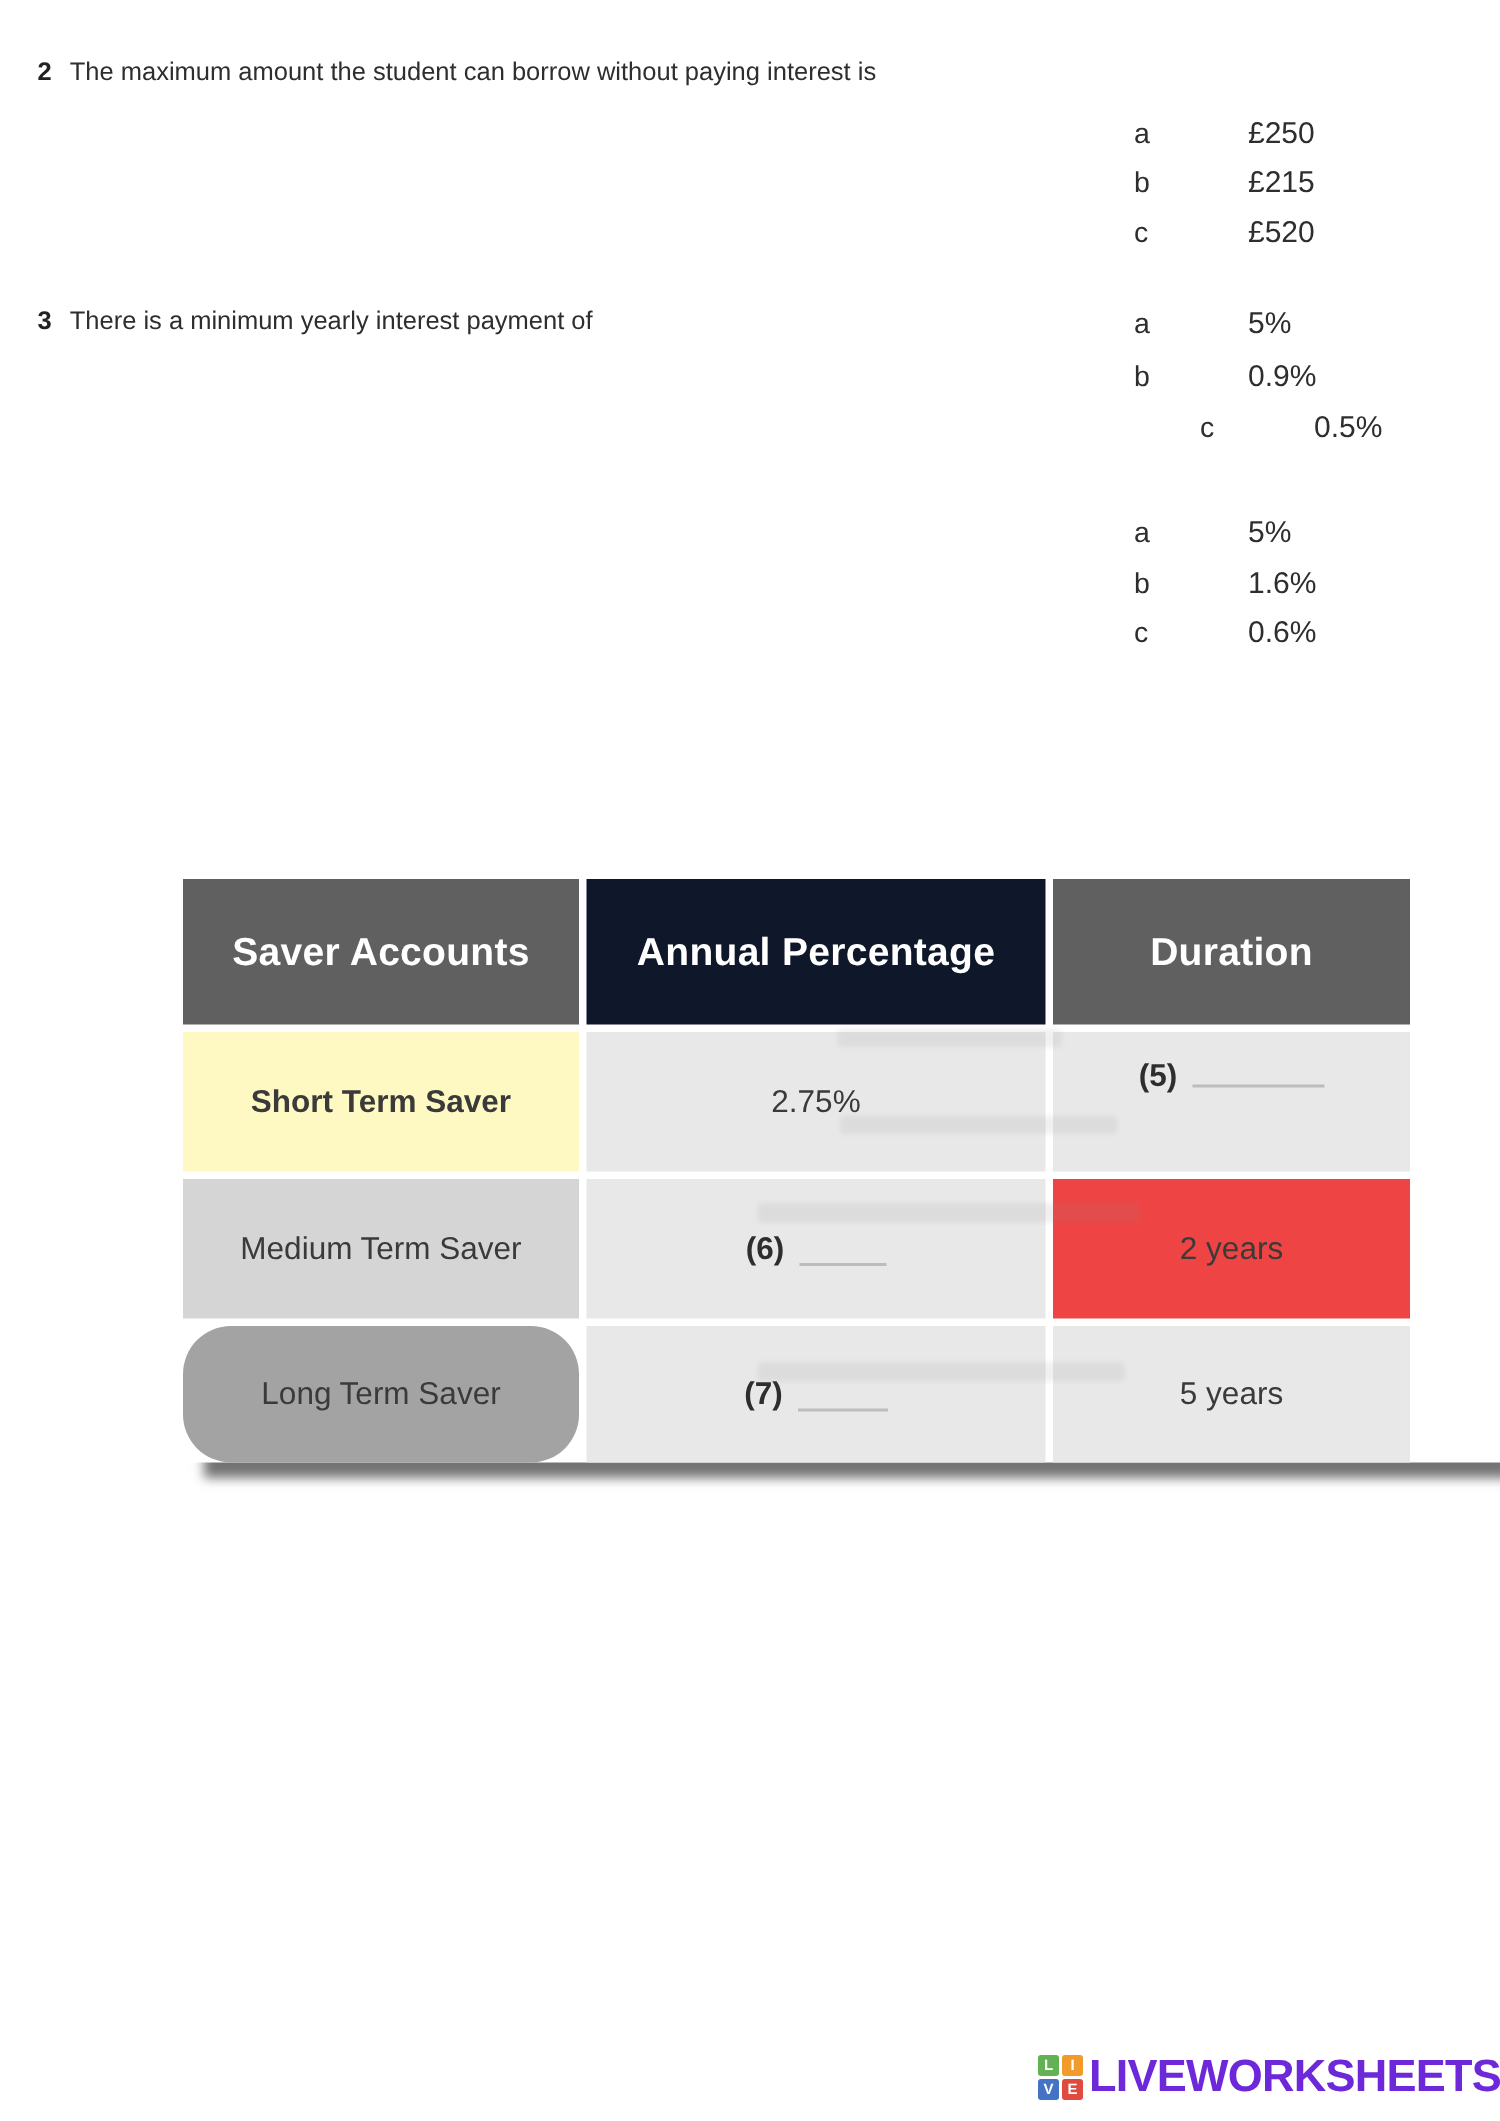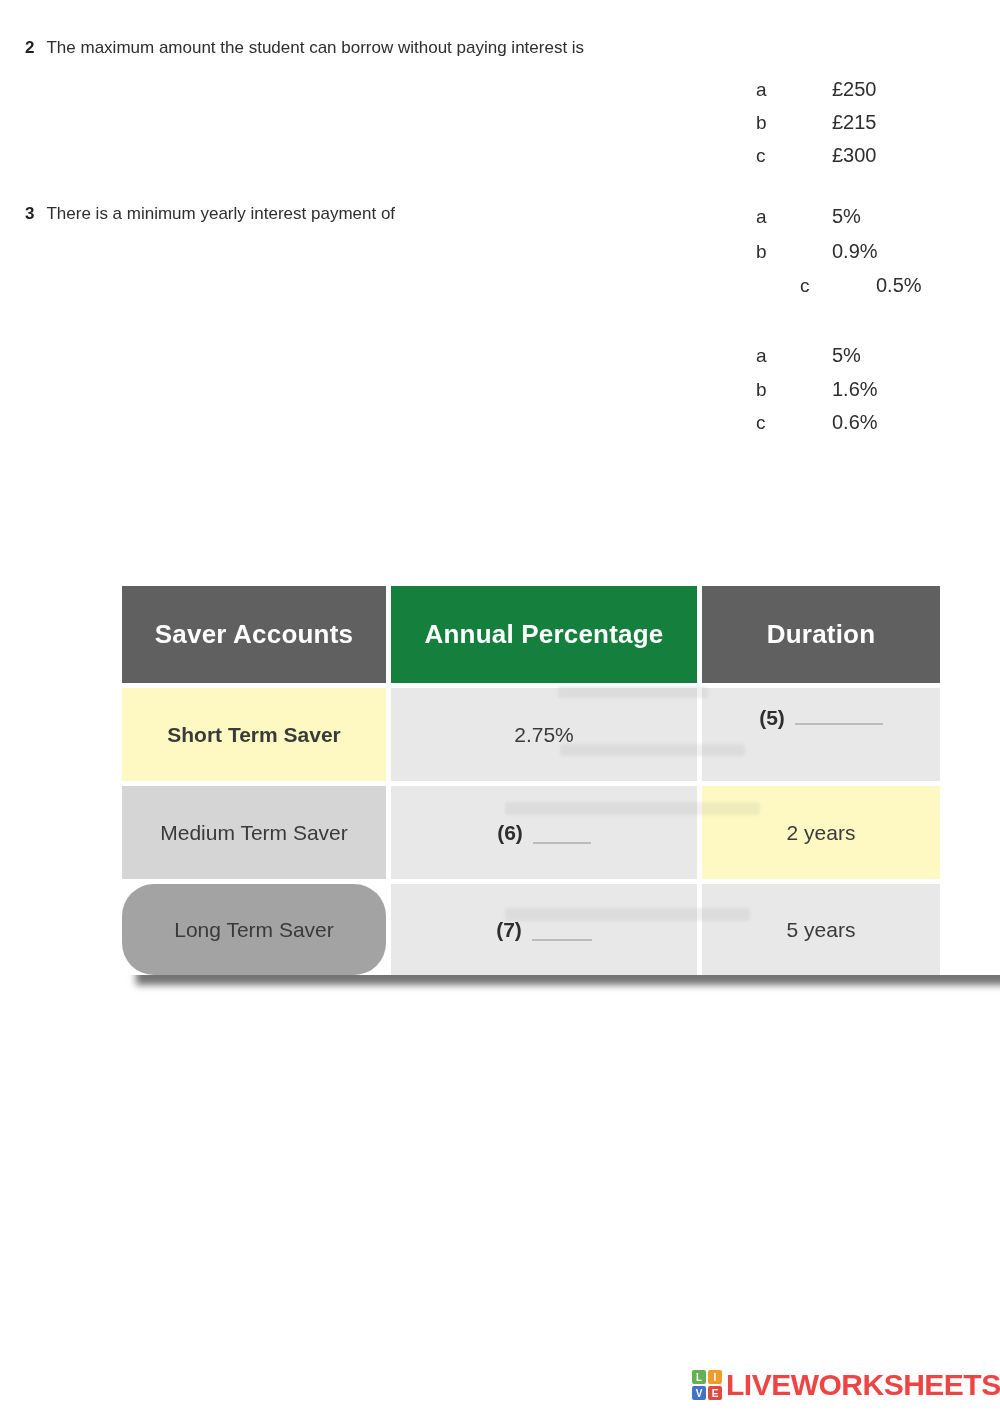--- a/index.html
+++ b/index.html
@@ -121,21 +121,21 @@
   <div class="question-line q2-text">
     <span class="qnum">2</span><span class="qtext">The maximum amount the student can borrow without paying interest is</span>
   </div>
   <div class="option-row q2-a">
     <span class="option-letter">a</span><span class="option-value">£250</span>
   </div>
   <div class="option-row q2-b">
     <span class="option-letter">b</span><span class="option-value">£215</span>
   </div>
   <div class="option-row q2-c">
-    <span class="option-letter">c</span><span class="option-value">£300</span>
+    <span class="option-letter">c</span><span class="option-value">£520</span>
   </div>
 
   <div class="question-line q3-text">
     <span class="qnum">3</span><span class="qtext">There is a minimum yearly interest payment of</span>
   </div>
   <div class="option-row q3-a">
     <span class="option-letter">a</span><span class="option-value">5%</span>
   </div>
   <div class="option-row q3-b">
     <span class="option-letter">b</span><span class="option-value">0.9%</span>
@@ -149,36 +149,36 @@
   </div>
   <div class="option-row q4-b">
     <span class="option-letter">b</span><span class="option-value">1.6%</span>
   </div>
   <div class="option-row q4-c">
     <span class="option-letter">c</span><span class="option-value">0.6%</span>
   </div>
 
   <div class="saver-table">
     <div class="th" style="background-color: rgb(96, 96, 96);">Saver Accounts</div>
-    <div class="th" style="background-color: #15803d;">Annual Percentage</div>
+    <div class="th" style="background-color: #0f172a;">Annual Percentage</div>
     <div class="th" style="background-color: rgb(96, 96, 96);">Duration</div>
 
     <div class="td" style="background-color: #fef9c3; font-weight: bold;">Short Term Saver</div>
     <div class="td" style="background-color: rgb(232, 232, 232);">2.75%</div>
     <div class="td blank-top" style="background-color: rgb(232, 232, 232);">
       <span class="blank-label">(5)</span>
       <span class="blank-line blank-5"></span>
     </div>
 
     <div class="td" style="background-color: rgb(213, 213, 213);">Medium Term Saver</div>
     <div class="td" style="background-color: rgb(232, 232, 232);">
       <span class="blank-label">(6)</span>
       <span class="blank-line blank-6"></span>
     </div>
-    <div class="td" style="background-color: #fef9c3;">2 years</div>
+    <div class="td" style="background-color: #ef4444;">2 years</div>
 
     <div class="td" style="background-color: #a3a3a3; border-radius: 32px;">Long Term Saver</div>
     <div class="td" style="background-color: rgb(232, 232, 232);">
       <span class="blank-label">(7)</span>
       <span class="blank-line blank-7"></span>
     </div>
     <div class="td" style="background-color: rgb(232, 232, 232);">5 years</div>
   </div>
 
   <div class="ghost" style="left:558px; top:686px; width:150px; height:12px;"></div>
@@ -186,16 +186,16 @@
   <div class="ghost" style="left:505px; top:802px; width:255px; height:13px;"></div>
   <div class="ghost" style="left:505px; top:908px; width:245px; height:13px;"></div>
 
   <div class="footer-logo">
     <div class="logo-grid">
       <span class="logo-sq" style="background-color: rgb(98, 177, 82);">L</span>
       <span class="logo-sq" style="background-color: rgb(241, 155, 44);">I</span>
       <span class="logo-sq" style="background-color: rgb(68, 114, 196);">V</span>
       <span class="logo-sq" style="background-color: rgb(224, 74, 63);">E</span>
     </div>
-    <span class="brand-word" style="color: #ef4444;">LIVEWORKSHEETS</span>
+    <span class="brand-word" style="color: #6d28d9;">LIVEWORKSHEETS</span>
   </div>
 
 </div>
 
 </body></html>

